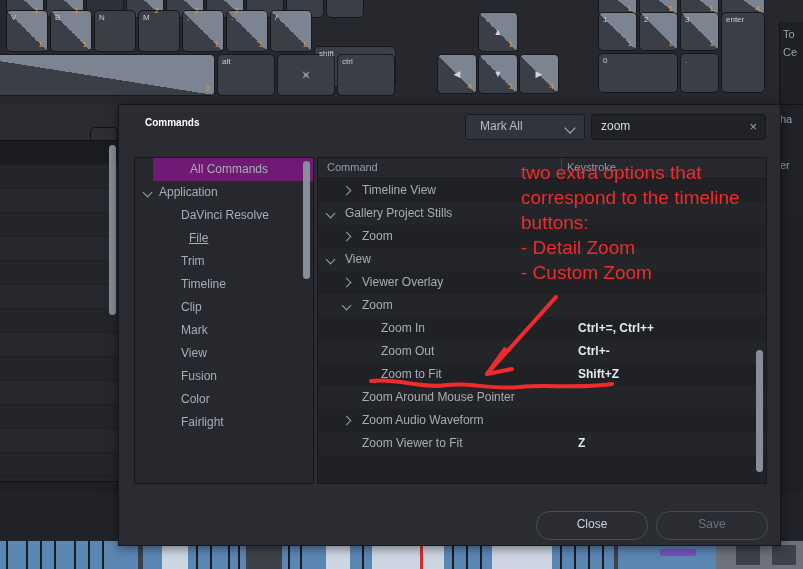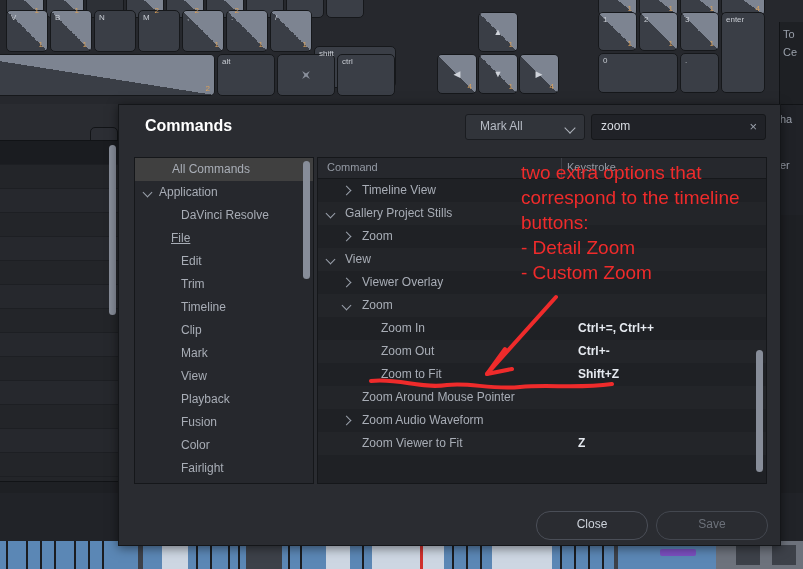--- a/index.html
+++ b/index.html
@@ -80,21 +80,21 @@
   .bottom-gap { position: absolute; left:0; bottom: 28px; width: 803px; height: 48px; background: #212328; }
 
   
   .dialog {
     position: absolute; left: 118px; top: 104px; width: 661px; height: 440px;
     background: #2a2c31; border: 1px solid #141619;
     box-shadow: 0 2px 10px rgba(0,0,0,.5);
   }
   .dlg-title {
     position: absolute; left: 26px; top: 12px;
-    font-size: 16px; font-weight: bold; color: #ffffff;
+    font-size: 10px; font-weight: bold; color: #ffffff;
   }
   .filter-select {
     position: absolute; left: 346px; top: 9px; width: 118px; height: 24px;
     background: #31343a; border: 1px solid #1a1c20; border-radius: 3px;
     color: #b6bbc4; font-size: 12px;
   }
   .filter-select .fs-label { position: absolute; left: 14px; top: 4px; }
   .chev-down {
     position: absolute; right: 10px; top: 9px; width: 7px; height: 7px;
     border-right: 1.6px solid #aeb3bc; border-bottom: 1.6px solid #aeb3bc;
@@ -114,21 +114,21 @@
 
   
   .cat-pane {
     position: absolute; left: 15px; top: 52px; width: 178px; height: 325px;
     background: #26282d; border: 1px solid #15171a; overflow: hidden;
   }
   .cat-row {
     position: relative; height: 23px; line-height: 23px;
     font-size: 12px; color: #a8adb6; white-space: nowrap;
   }
-  .cat-row.sel { background: #404040; }
+  .cat-row.sel { background: #701a75; margin-left: 18px; }
   .cat-row .ctext { position: absolute; top: 0; }
   .cat-arrow {
     position: absolute; left: 9px; top: 8px; width: 6px; height: 6px;
     border-right: 1.5px solid #9aa0ab; border-bottom: 1.5px solid #9aa0ab;
   }
   .cat-arrow.open { transform: rotate(45deg); }
   .cat-pane-scroll {
     position: absolute; right: 3px; top: 3px; width: 7px; height: 118px;
     background: #878d99; border-radius: 4px;
   }
@@ -417,42 +417,36 @@
         <div class="ctext" style="left:37px;">All Commands</div>
       </div>
       <div class="cat-row">
         <div class="cat-arrow open"></div>
         <div class="ctext" style="left:24px;">Application</div>
       </div>
       <div class="cat-row">
         <div class="ctext" style="left:46px;">DaVinci Resolve</div>
       </div>
       <div class="cat-row">
-        <div class="ctext" style="left:36px;text-decoration:underline;">File</div>
-      </div>
-      <div class="cat-row">
-        <div class="ctext" style="left:46px;">Edit</div>
+        <div class="ctext" style="left:54px;text-decoration:underline;">File</div>
       </div>
       <div class="cat-row">
         <div class="ctext" style="left:46px;">Trim</div>
       </div>
       <div class="cat-row">
         <div class="ctext" style="left:46px;">Timeline</div>
       </div>
       <div class="cat-row">
         <div class="ctext" style="left:46px;">Clip</div>
       </div>
       <div class="cat-row">
         <div class="ctext" style="left:46px;">Mark</div>
       </div>
       <div class="cat-row">
         <div class="ctext" style="left:46px;">View</div>
-      </div>
-      <div class="cat-row">
-        <div class="ctext" style="left:46px;">Playback</div>
       </div>
       <div class="cat-row">
         <div class="ctext" style="left:46px;">Fusion</div>
       </div>
       <div class="cat-row">
         <div class="ctext" style="left:46px;">Color</div>
       </div>
       <div class="cat-row">
         <div class="ctext" style="left:46px;">Fairlight</div>
       </div>

